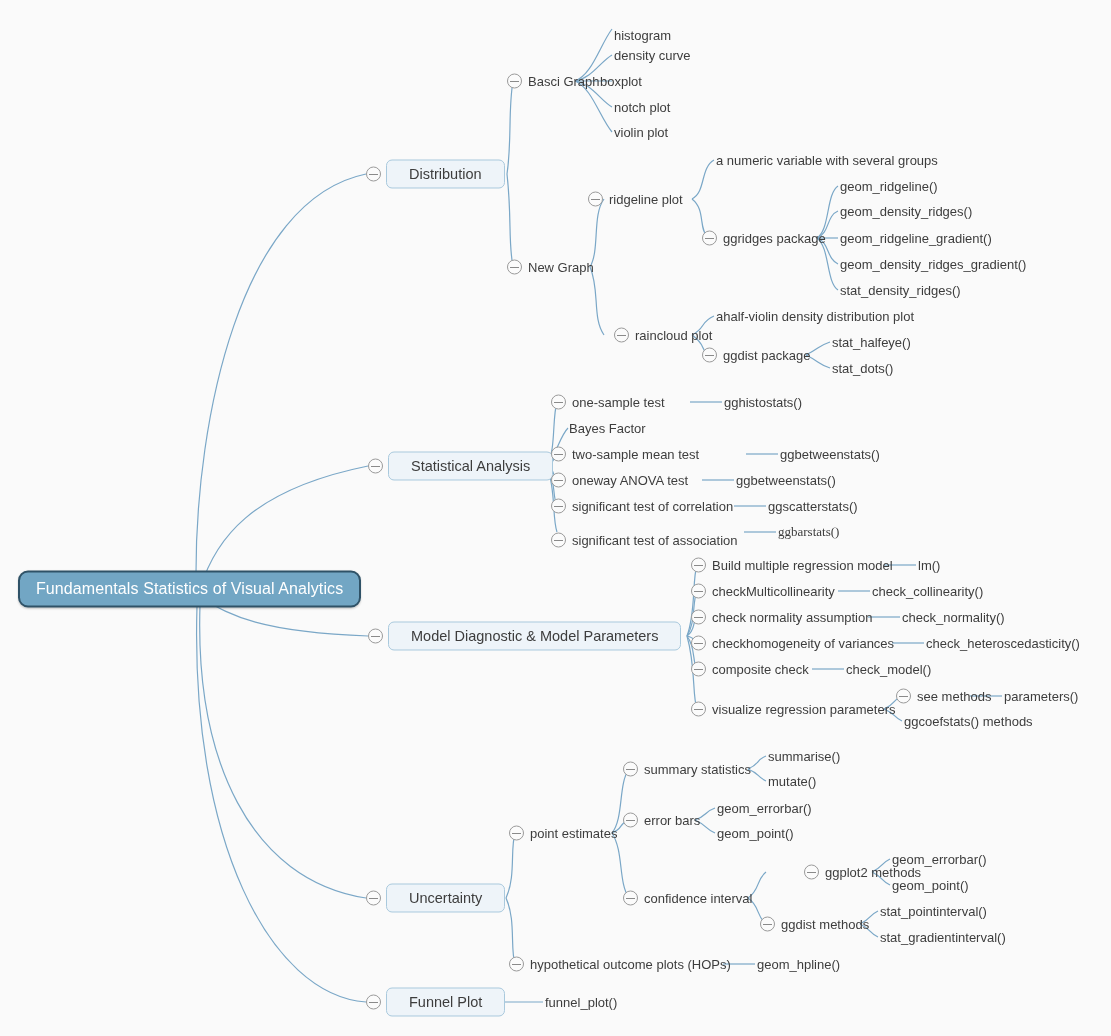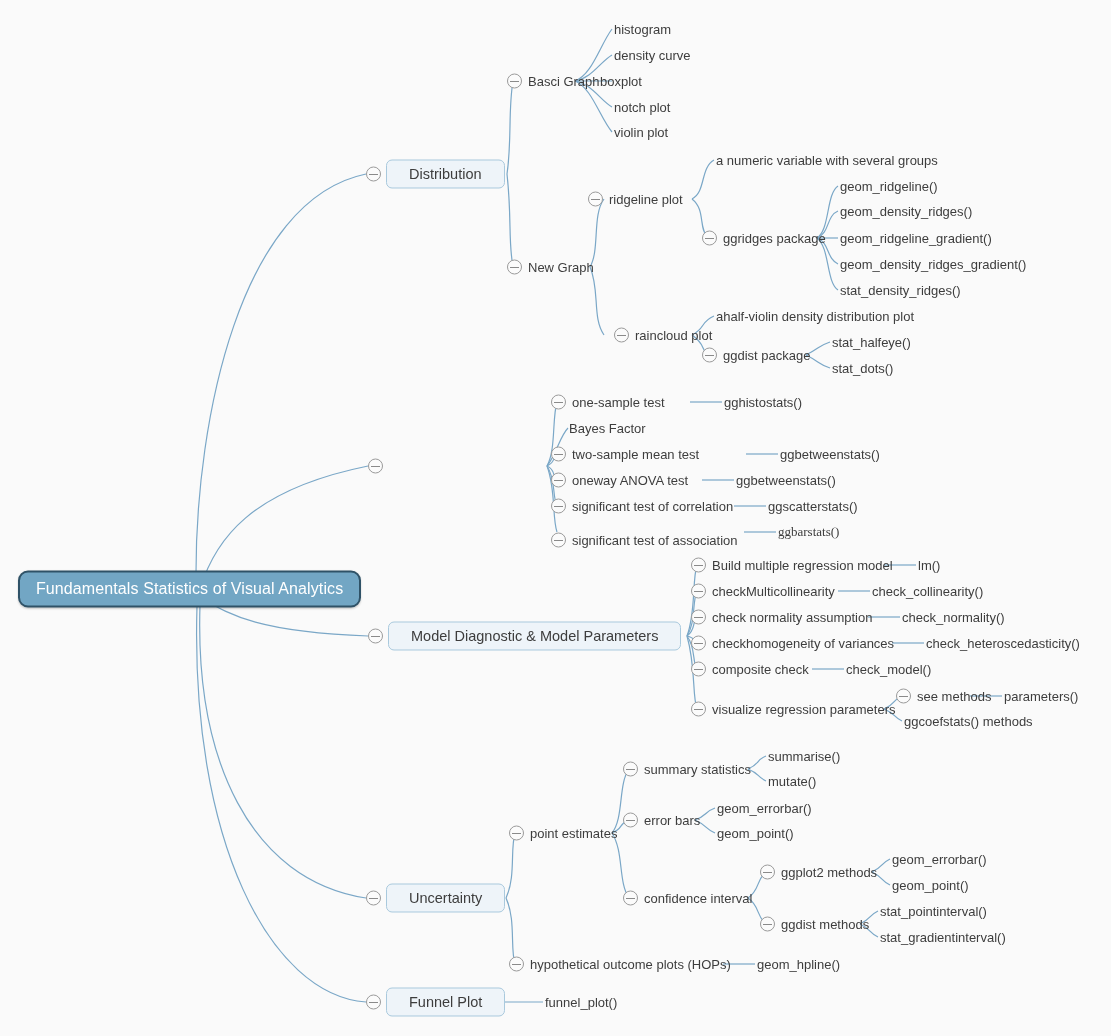--- a/index.html
+++ b/index.html
@@ -160,20 +160,21 @@
     <span>Fundamentals Statistics of Visual Analytics</span>
   </div>
 
   <div class="node branch" style="left:366px;top:174px;">
     <span class="toggle"></span>
     <span class="box">Distribution</span>
   </div>
 
   <div class="node branch" style="left:368px;top:466px;">
     <span class="toggle"></span>
+    <span class="box">Statistical Analysis</span>
   </div>
 
   <div class="node branch" style="left:368px;top:636px;">
     <span class="toggle"></span>
     <span class="box">Model Diagnostic &amp; Model Parameters</span>
   </div>
 
   <div class="node branch" style="left:366px;top:898px;">
     <span class="toggle"></span>
     <span class="box">Uncertainty</span>
@@ -182,21 +183,21 @@
   <div class="node branch" style="left:366px;top:1002px;">
     <span class="toggle"></span>
     <span class="box">Funnel Plot</span>
   </div>
 
   <div class="node leaf" style="left:507px;top:81px;">
     <span class="toggle"></span>
     <span>Basci Graph</span>
   </div>
 
-  <div class="node leaf" style="left:614px;top:29px;">
+  <div class="node leaf" style="left:614px;top:35px;">
     <span>histogram</span>
   </div>
   <div class="node leaf" style="left:614px;top:55px;">
     <span>density curve</span>
   </div>
   <div class="node leaf" style="left:600px;top:81px;">
     <span>boxplot</span>
   </div>
   <div class="node leaf" style="left:614px;top:107px;">
     <span>notch plot</span>
@@ -386,21 +387,21 @@
   </div>
   <div class="node leaf" style="left:717px;top:833px;">
     <span>geom_point()</span>
   </div>
 
   <div class="node leaf" style="left:623px;top:898px;">
     <span class="toggle"></span>
     <span>confidence interval</span>
   </div>
 
-  <div class="node leaf" style="left:760px;top:872px;">
+  <div class="node leaf" style="left:804px;top:872px;">
     <span class="toggle"></span>
     <span>ggplot2 methods</span>
   </div>
   <div class="node leaf" style="left:892px;top:859px;">
     <span>geom_errorbar()</span>
   </div>
   <div class="node leaf" style="left:892px;top:885px;">
     <span>geom_point()</span>
   </div>
 

